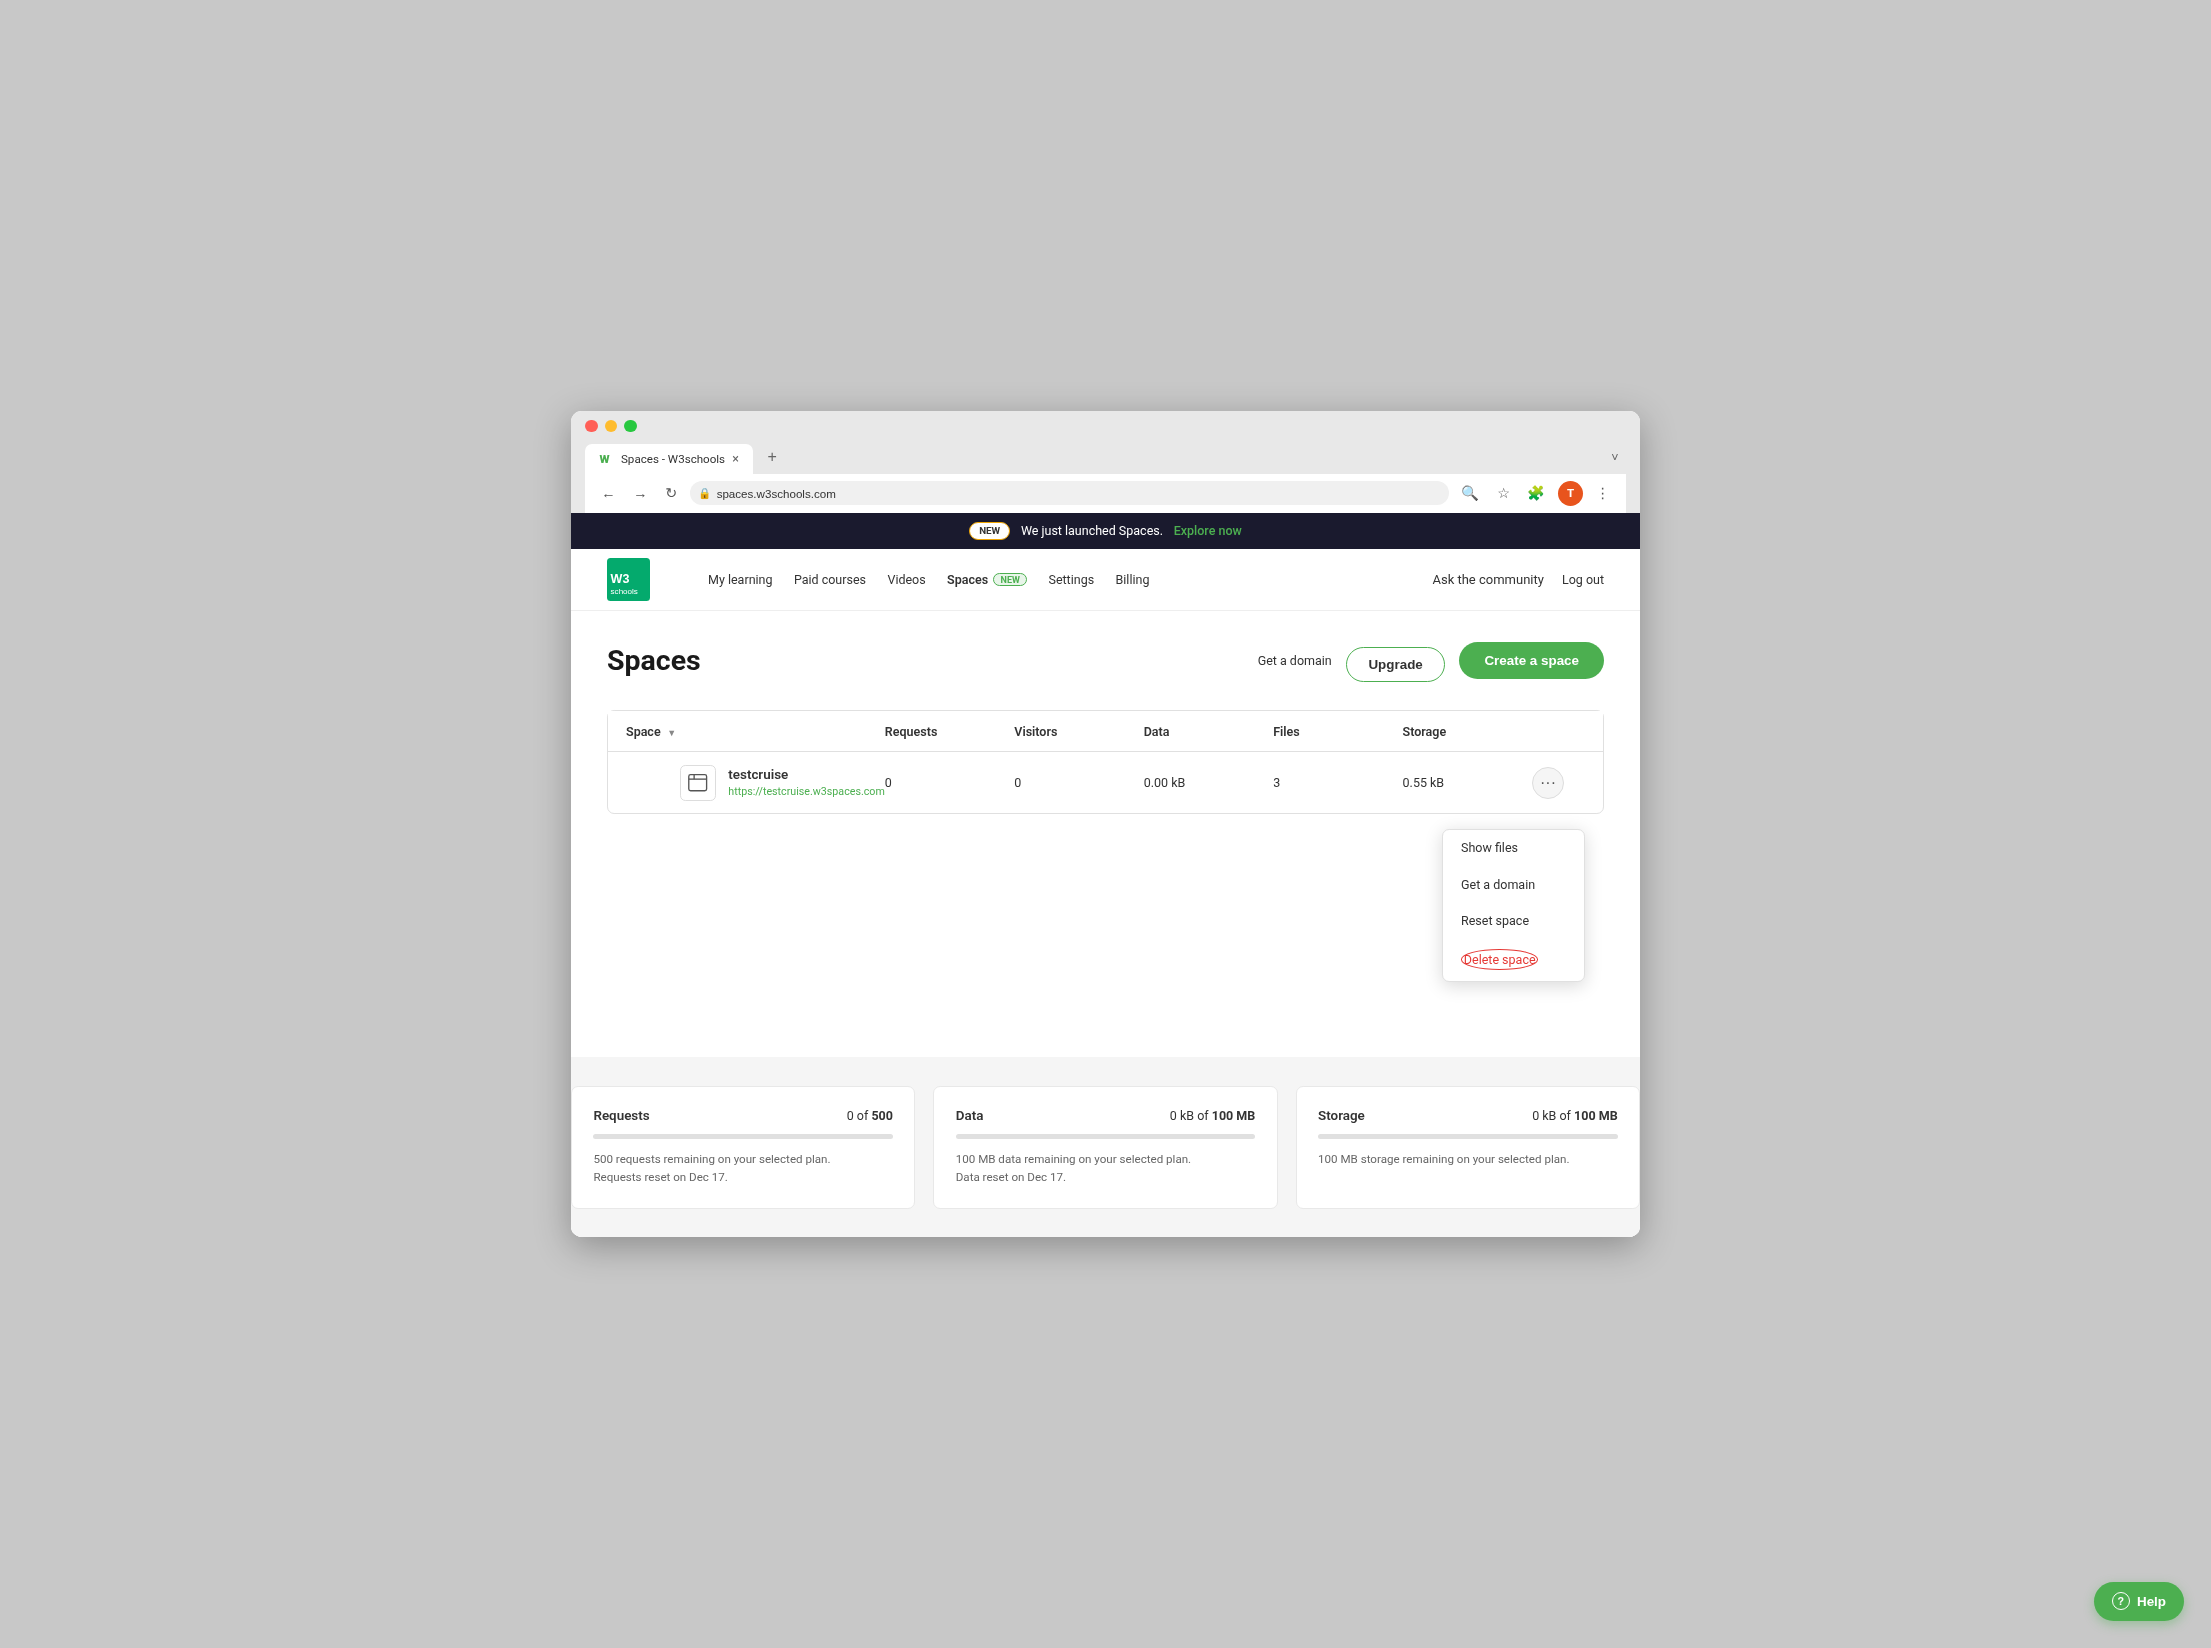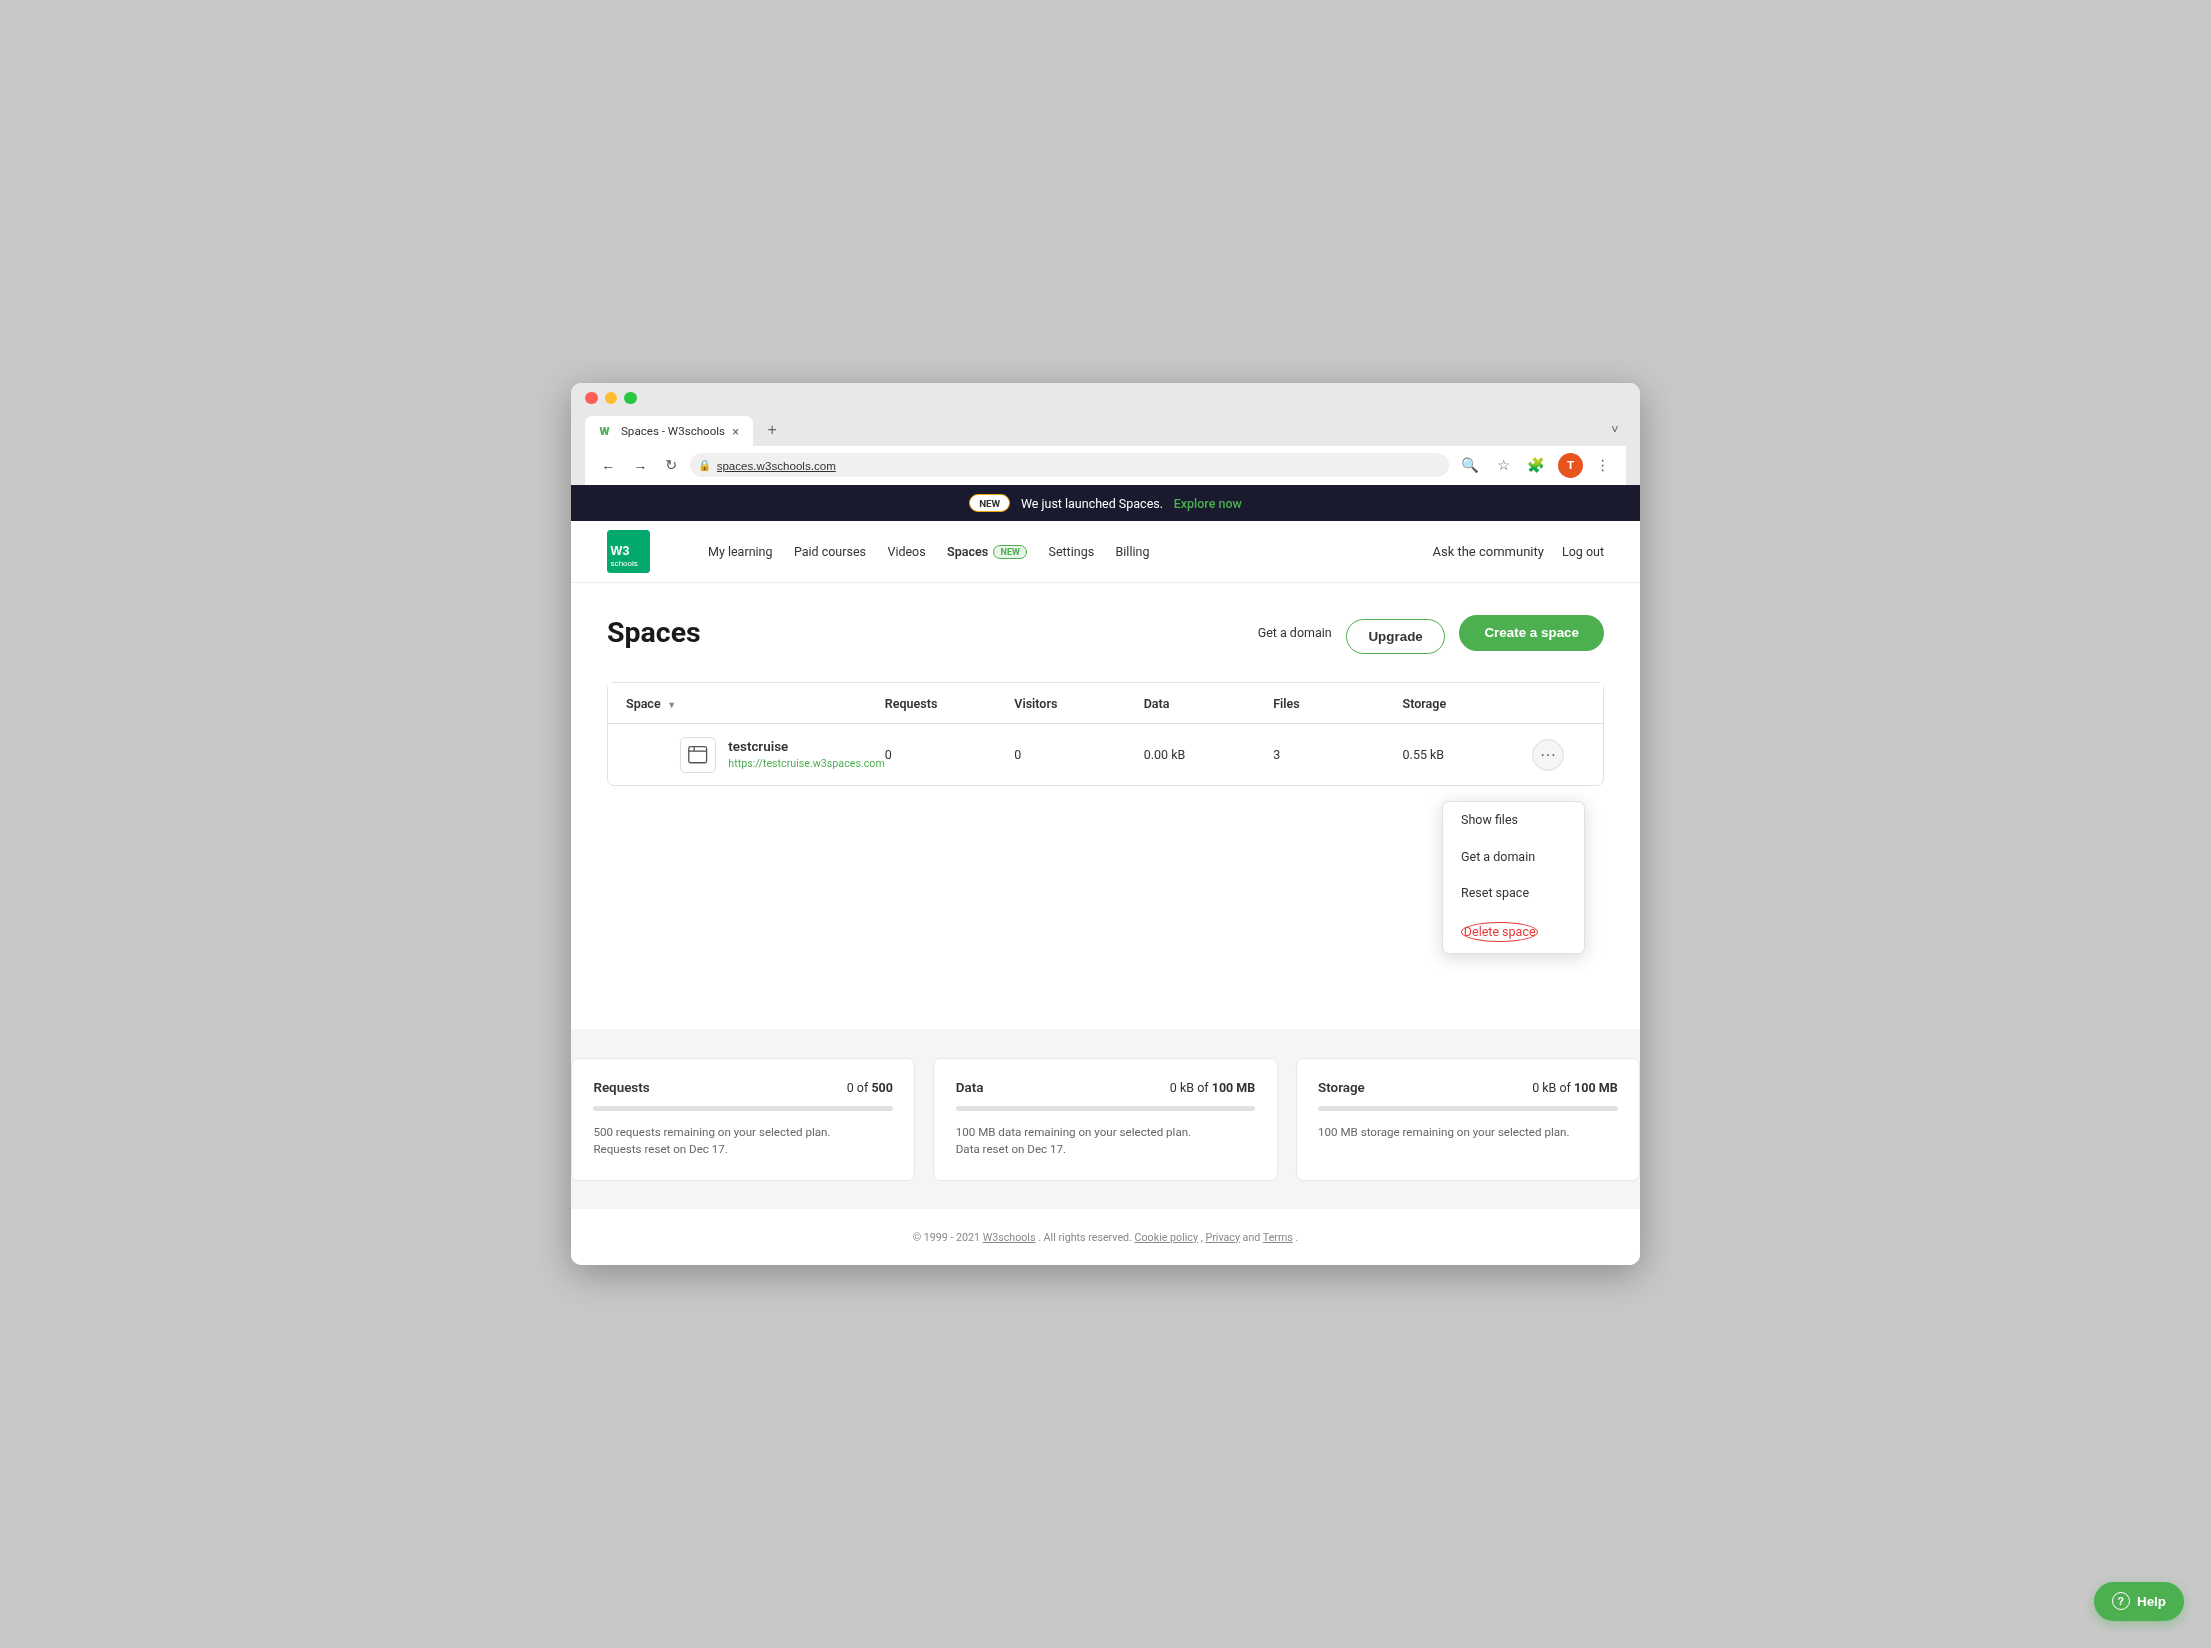--- a/index.html
+++ b/index.html
@@ -126,21 +126,20 @@
 
     .address-input {
       width: 100%;
       border: none;
       background: #f0f0f0;
       border-radius: 18px;
       padding: 5.3px 14.3px 5.3px 27px;
       font-size: 11.6px;
       color: #333;
       outline: none;
-      text-decoration: underline;
     }
 
     .browser-toolbar-icons {
       display: flex;
       align-items: center;
       gap: 7.1px;
     }
 
     .toolbar-icon-btn {
       background: none;
@@ -730,31 +729,20 @@
             </span>
           </div>
           <div class="progress-bar-container">
             <div class="progress-bar-fill" style="width:0%"></div>
           </div>
           <p class="stat-description">100 MB storage remaining on your selected plan.</p>
         </div>
       </div>
     </div>
 
-    <div class="page-footer">
-      <span>© 1999 - 2021</span>
-      <a class="footer-link">W3schools</a>
-      <span>. All rights reserved.</span>
-      <a class="footer-link">Cookie policy</a>
-      <span>,</span>
-      <a class="footer-link">Privacy</a>
-      <span> and </span>
-      <a class="footer-link">Terms</a>
-      <span>.</span>
-    </div>
 
   </div>
 </div>
 
 <button class="help-btn">
   <span class="circle-q">?</span>
   <span>Help</span>
 </button>
 
 

